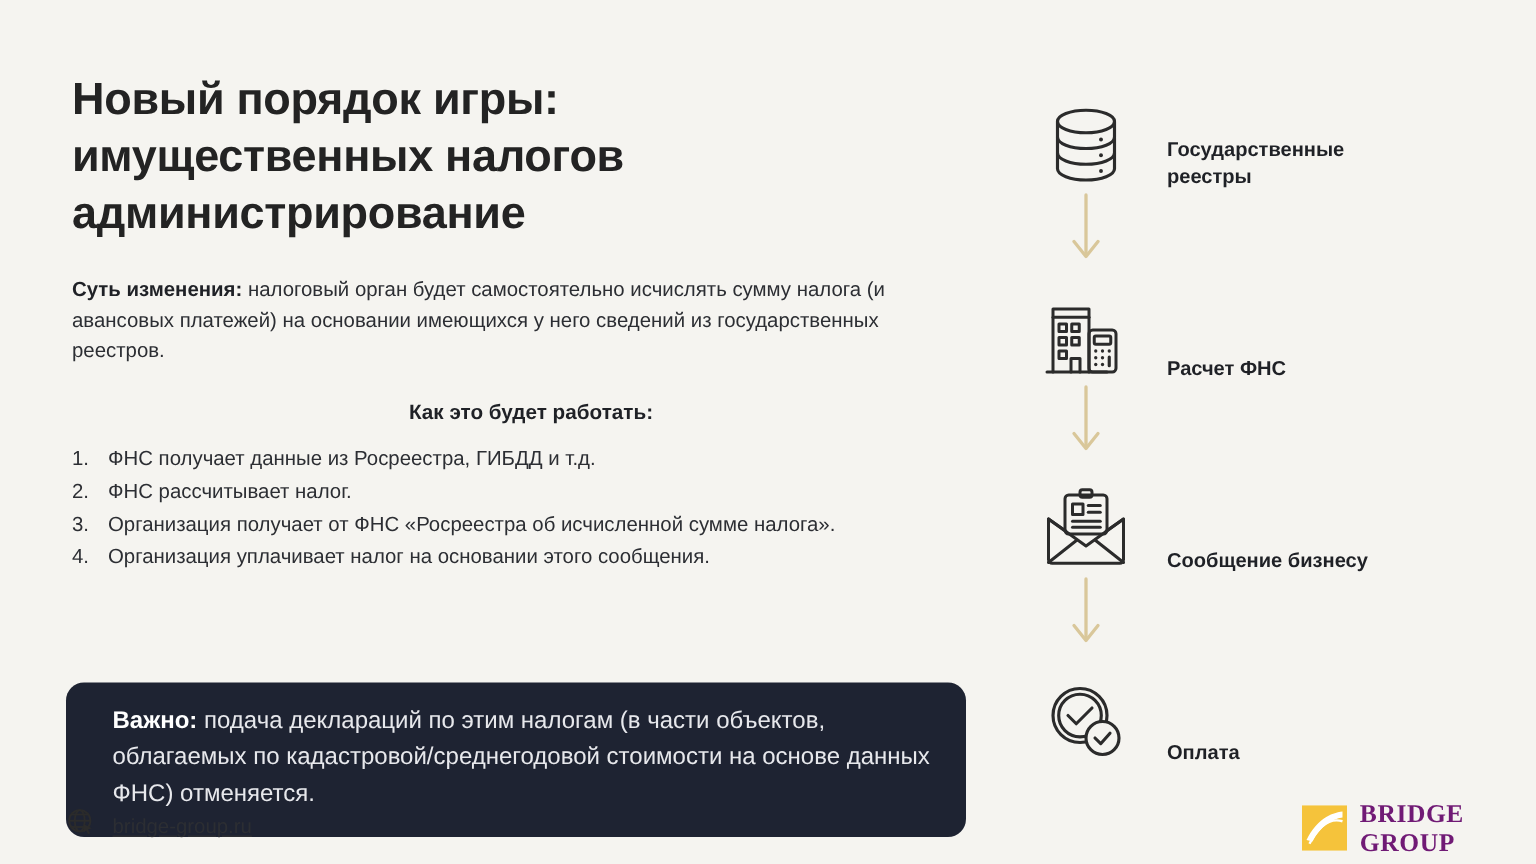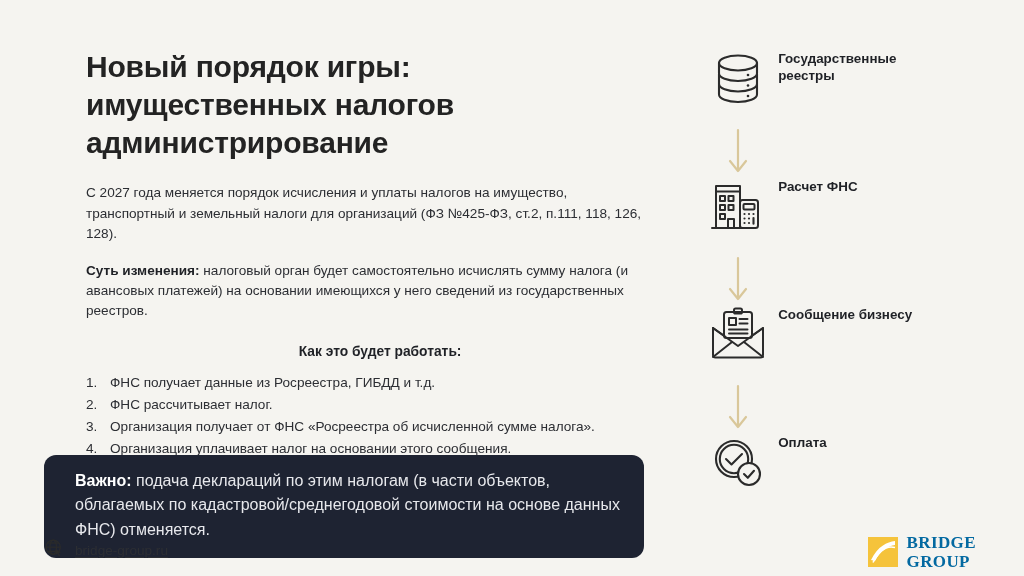--- a/index.html
+++ b/index.html
@@ -22,21 +22,20 @@
     display: flex;
     flex-direction: row;
   }
 
   
   .left-col {
     width: 660px;
     box-sizing: border-box;
     padding: 48px 0 0 48px;
     position: relative;
-    margin-left: 38px;
   }
 
   .headline {
     font-size: 30px;
     line-height: 1.26;
     font-weight: 700;
     letter-spacing: -0.2px;
     color: #232323;
     margin: 0 0 22px 0;
     max-width: 560px;
@@ -135,22 +134,22 @@
     position: relative;
   }
   .flow {
     position: absolute;
     left: 28px;
     top: 50px;
     width: 320px;
   }
   .flow-row {
     display: flex;
-    align-items: flex-start;
-    gap: 4px;
+    align-items: flex-end;
+    gap: 18px;
     height: 76px;
   }
   .flow-icon {
     width: 72px;
     flex: 0 0 72px;
     display: flex;
     align-items: center;
     justify-content: center;
   }
   .flow-label {
@@ -183,21 +182,21 @@
     background: #f5c33b;
     position: relative;
     overflow: hidden;
     flex: 0 0 30px;
   }
   .logo-words {
     display: flex;
     flex-direction: column;
     line-height: 1;
     font-family: "Liberation Serif", serif;
-    color: #0369a1;
+    color: #701a75;
   }
   .logo-top {
     font-size: 17px;
     font-weight: 700;
     letter-spacing: 0.4px;
   }
   .logo-bottom {
     font-size: 17px;
     font-weight: 700;
     letter-spacing: 0.4px;
@@ -210,21 +209,20 @@
 <div class="slide">
 
   <div class="left-col">
 
     <h1 class="headline">
       <span class="headline-line">Новый порядок игры:</span>
       <span class="headline-line">имущественных налогов</span>
       <span class="headline-line">администрирование</span>
     </h1>
 
-    <p class="para">С 2027 года меняется порядок исчисления и уплаты налогов на имущество, транспортный и земельный налоги для организаций (ФЗ №425-ФЗ, ст.2, п.111, 118, 126, 128).</p>
 
     <p class="para"><b class="lead-label">Суть изменения:</b><span> налоговый орган будет самостоятельно исчислять сумму налога (и авансовых платежей) на основании имеющихся у него сведений из государственных реестров.</span></p>
 
     <div class="how-title">Как это будет работать:</div>
 
     <ol class="steps">
       <li class="step">
         <span class="step-num">1.</span>
         <span class="step-text">ФНС получает данные из Росреестра, ГИБДД и т.д.</span>
       </li>

